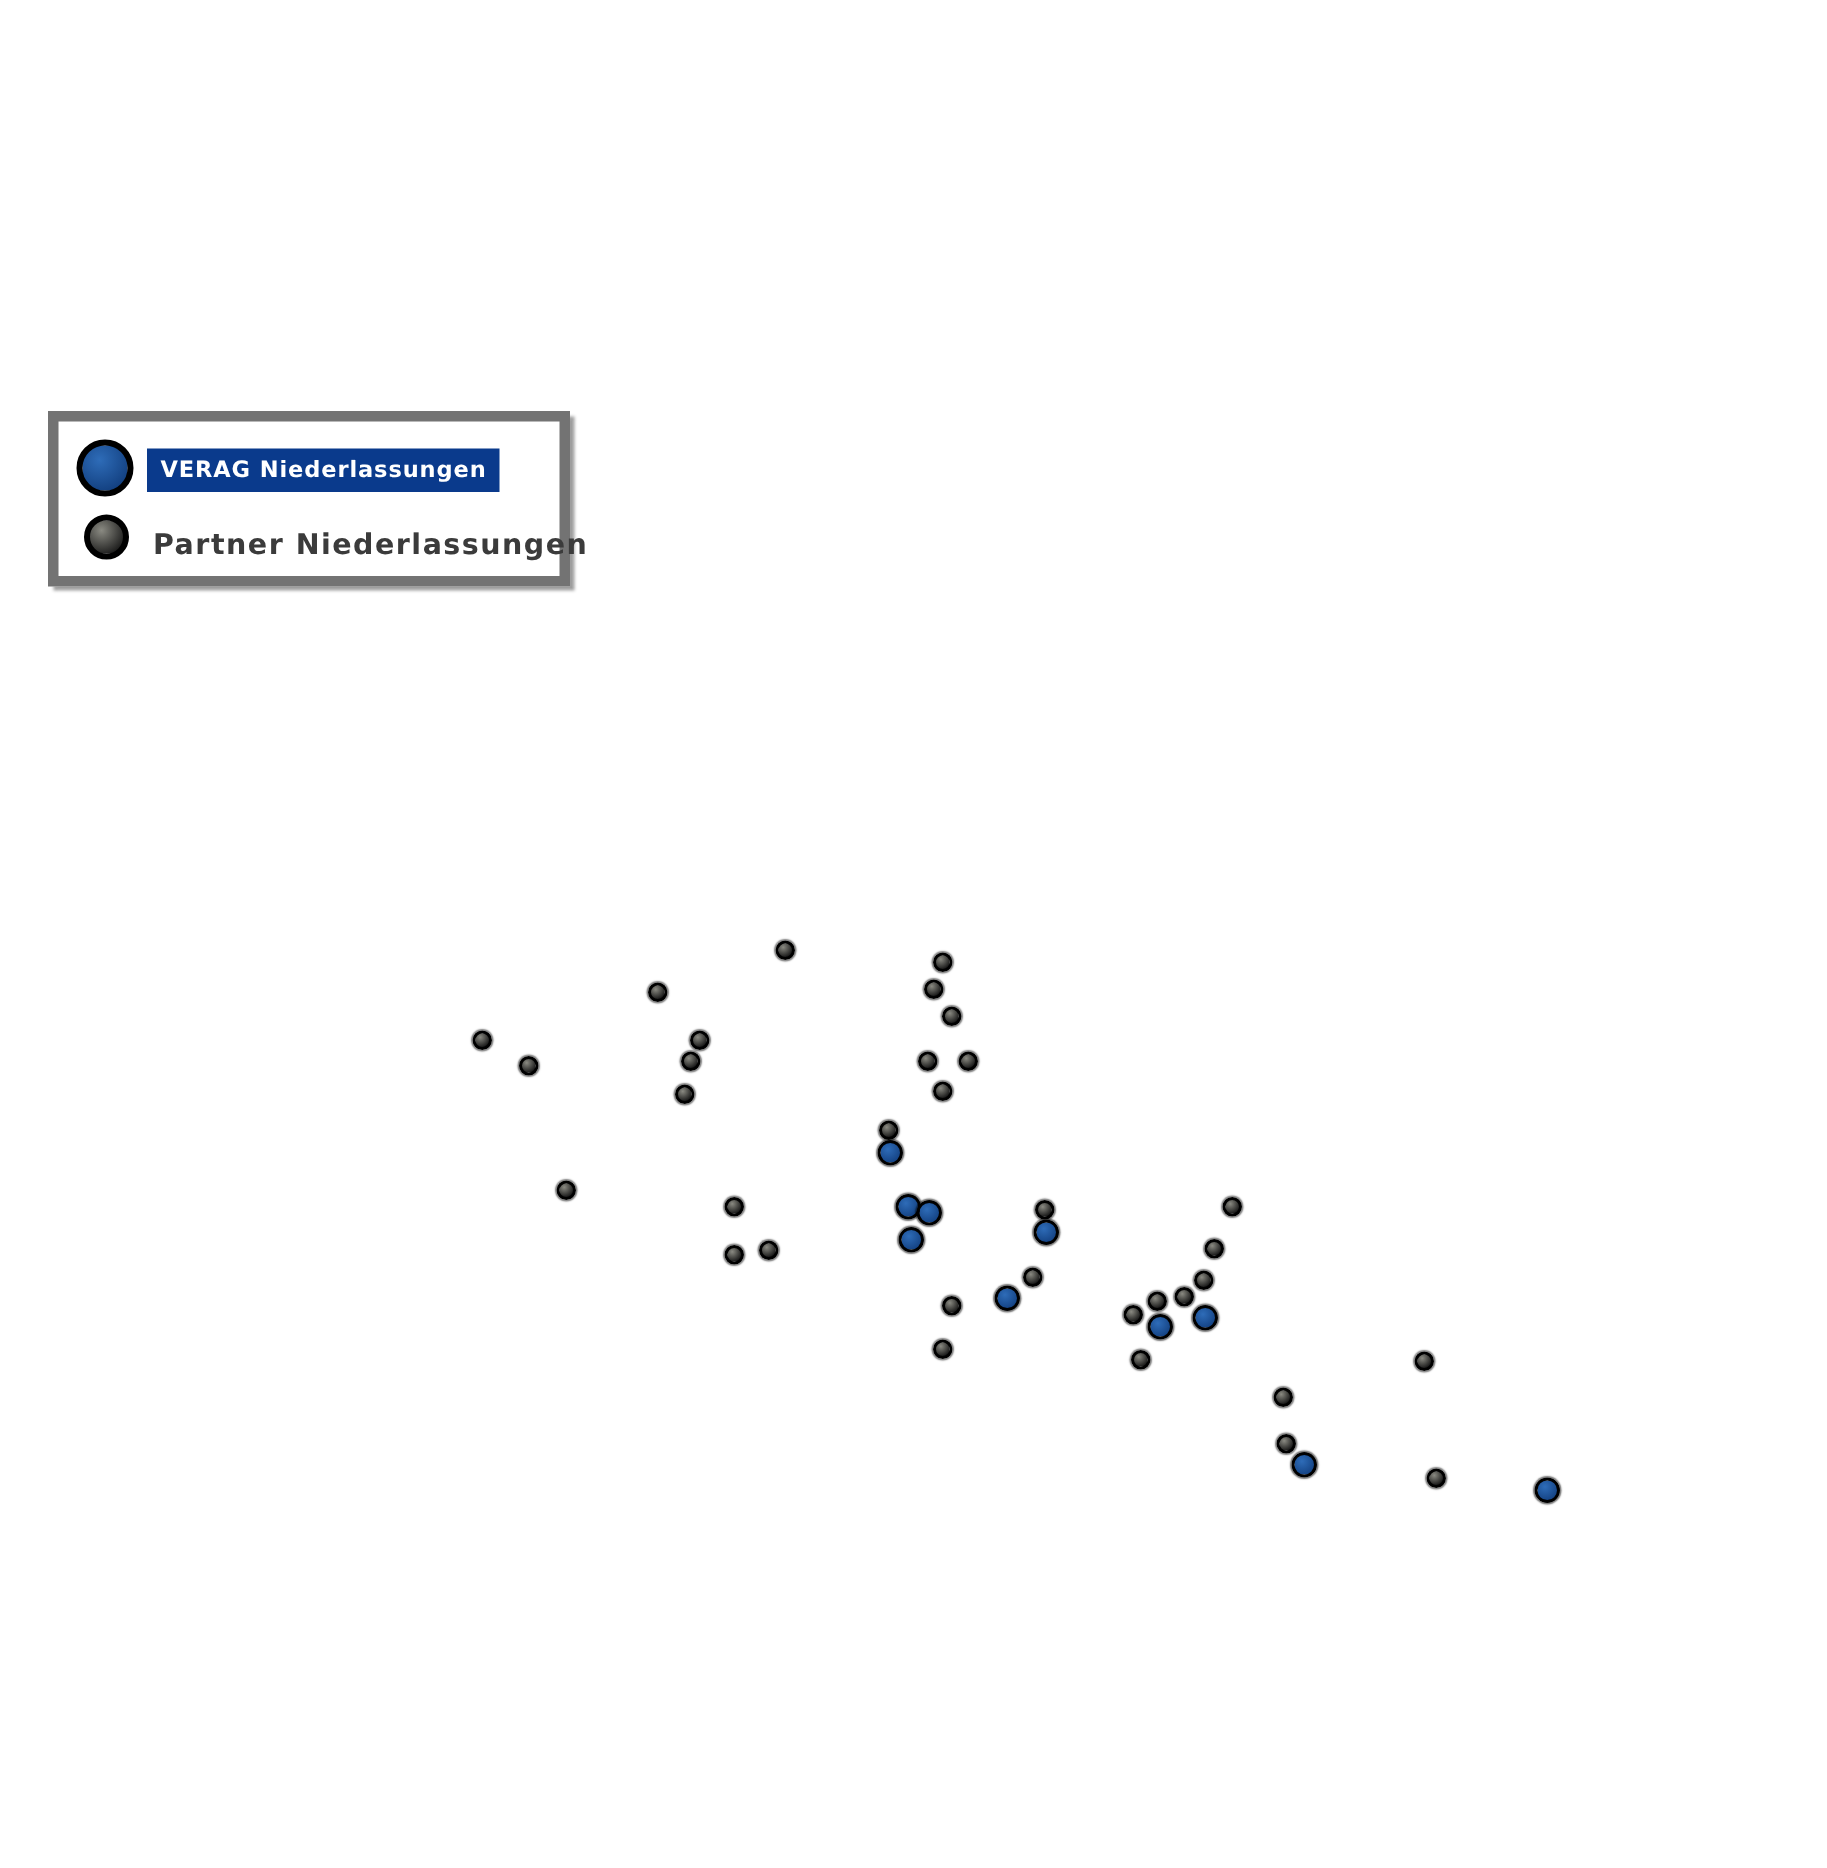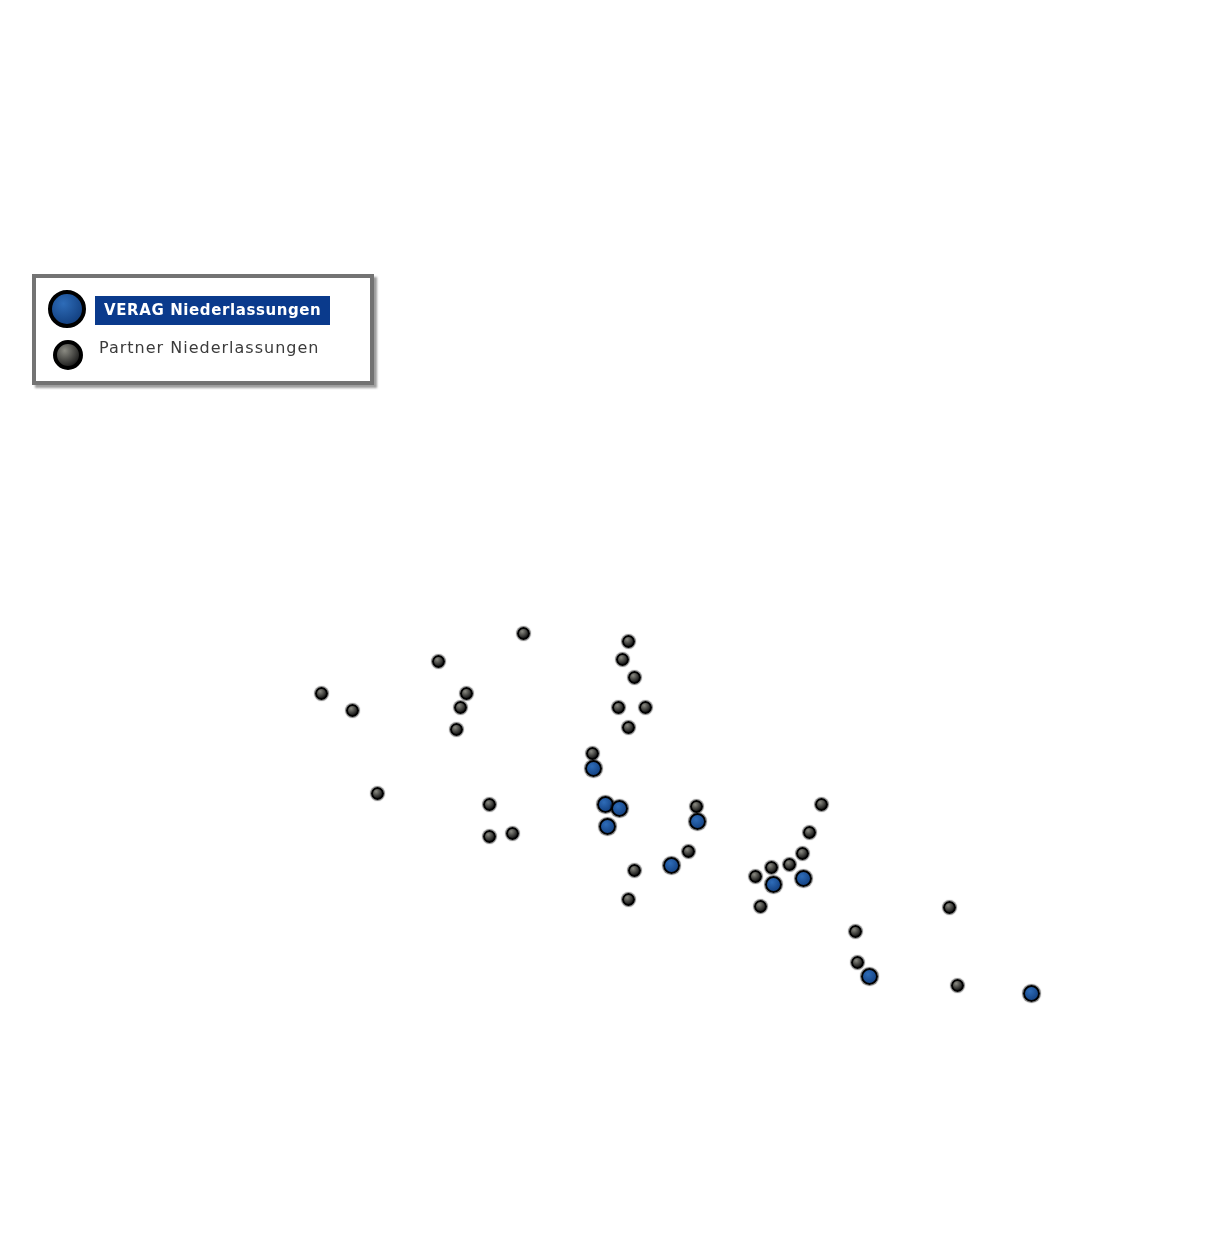--- a/index.html
+++ b/index.html
@@ -22,21 +22,21 @@
     background: #ffffff;
   }
   
   .legend-box {
     position: absolute;
     left: 32px;
     top: 274px;
     width: 334px;
     height: 103px;
     background: #ffffff;
-    border: 4px solid #737373;
+    border: 7px solid #737373;
     box-shadow: 3px 3px 2px rgba(40,40,40,0.45);
     z-index: 10;
   }
   .legend-row {
     position: absolute;
     left: 0;
     display: flex;
     align-items: center;
   }
   .legend-row.verag { top: 0px; height: 62px; }
@@ -68,26 +68,26 @@
     padding: 0 9px;
     background: var(--label-bg);
     color: #ffffff;
     font-size: 15px;
     font-weight: bold;
     letter-spacing: 0.6px;
     white-space: nowrap;
   }
   .legend-label.partner {
     position: absolute;
-    left: 63px; top: 0;
+    left: 63px; top: 12px;
     height: 28px;
     line-height: 28px;
     color: var(--partner-text);
-    font-size: 16px;
-    font-weight: normal;
+    font-size: 19px;
+    font-weight: bold;
     letter-spacing: 1px;
     white-space: nowrap;
   }
   
   .marker {
     position: absolute;
     border-radius: 50%;
     box-sizing: border-box;
     cursor: pointer;
   }

